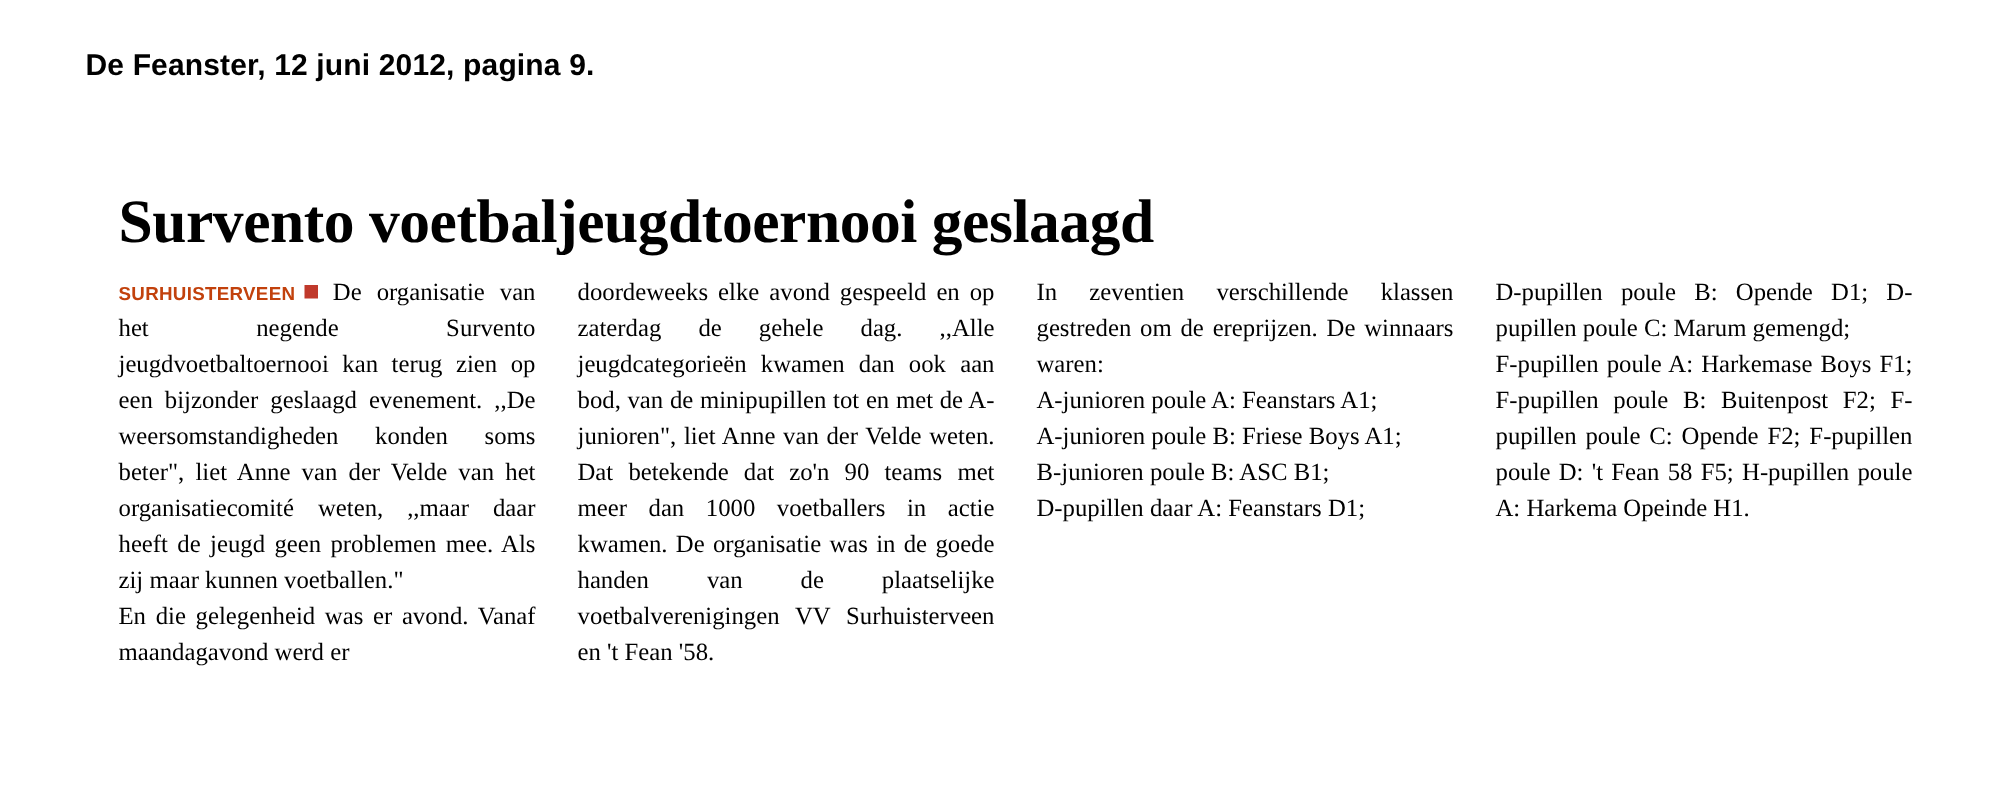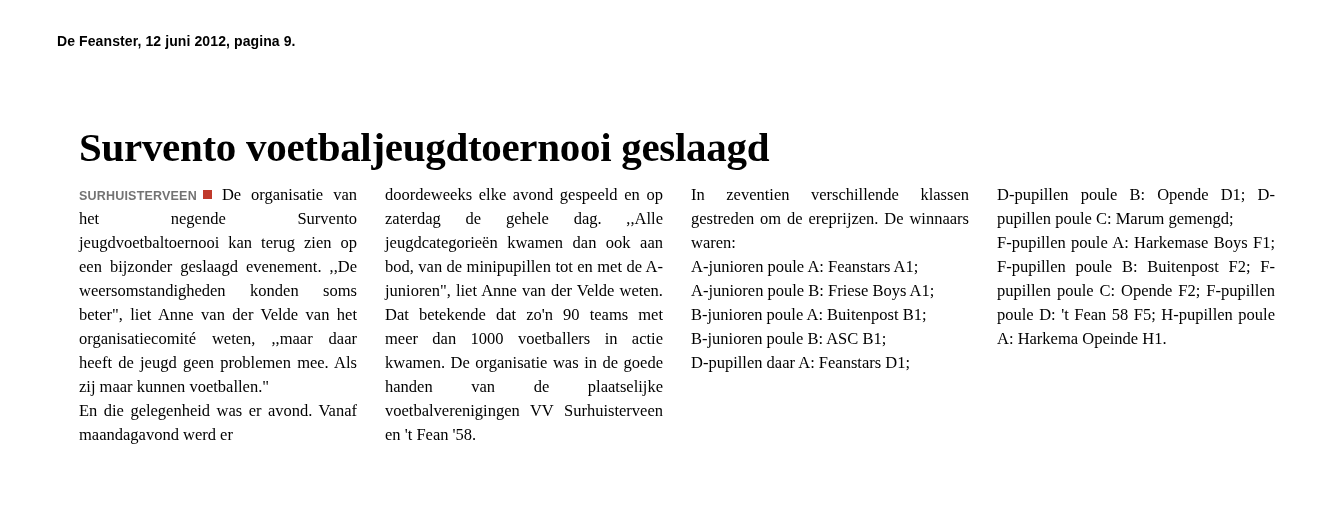--- a/index.html
+++ b/index.html
@@ -19,21 +19,21 @@
     position: absolute;
     left: 0; top: 0;
     width: 1341px;
     height: 523px;
   }
   .source-line {
     position: absolute;
     left: 57px;
     top: 33px;
     font-family: "Liberation Sans", sans-serif;
-    font-size: 14px;
+    font-size: 20px;
     font-weight: 700;
     color: #000;
     letter-spacing: 0.1px;
     text-align: center;
   }
   .headline {
     position: absolute;
     left: 79px;
     top: 98px;
     width: 1220px;
@@ -61,21 +61,21 @@
     hyphens: manual;
   }
   .col p {
     margin: 0;
   }
   .dateline {
     font-family: "Liberation Sans", sans-serif;
     font-size: 12.5px;
     font-weight: 700;
     letter-spacing: 0.2px;
-    color: #737373;
+    color: #c2410c;
     text-transform: uppercase;
     margin-top: 36px;
   }
   .sq {
     display: inline-block;
     width: 9px;
     height: 9px;
     background: #c0392b;
     margin: 0 10px 0 6px;
     vertical-align: 1px;
@@ -102,21 +102,20 @@
     </div>
 
     <div class="col">
       <p>doordeweeks elke avond gespeeld en op zaterdag de gehele dag. ,,Alle jeugdcategorieën kwamen dan ook aan bod, van de minipupillen tot en met de A-junioren", liet Anne van der Velde weten. Dat betekende dat zo'n 90 teams met meer dan 1000 voetballers in actie kwamen. De organisatie was in de goede handen van de plaatselijke voetbalverenigingen VV Surhuisterveen en 't Fean '58.</p>
     </div>
 
     <div class="col">
       <p>In zeventien verschillende klassen gestreden om de ereprijzen. De winnaars waren:</p>
       <p class="list-line">A-junioren poule A: Feanstars A1;</p>
       <p class="list-line">A-junioren poule B: Friese Boys A1;</p>
-      <p class="list-line">B-junioren poule A: Buitenpost B1;</p>
       <p class="list-line">B-junioren poule B: ASC B1;</p>
       <p class="list-line">D-pupillen daar A: Feanstars D1;</p>
     </div>
 
     <div class="col">
       <p class="list-line">D-pupillen poule B: Opende D1; D-pupillen poule C: Marum gemengd;</p>
       <p class="list-line">F-pupillen poule A: Harkemase Boys F1; F-pupillen poule B: Buitenpost F2; F-pupillen poule C: Opende F2; F-pupillen poule D: 't Fean 58 F5; H-pupillen poule A: Harkema Opeinde H1.</p>
     </div>
 
   </div>

